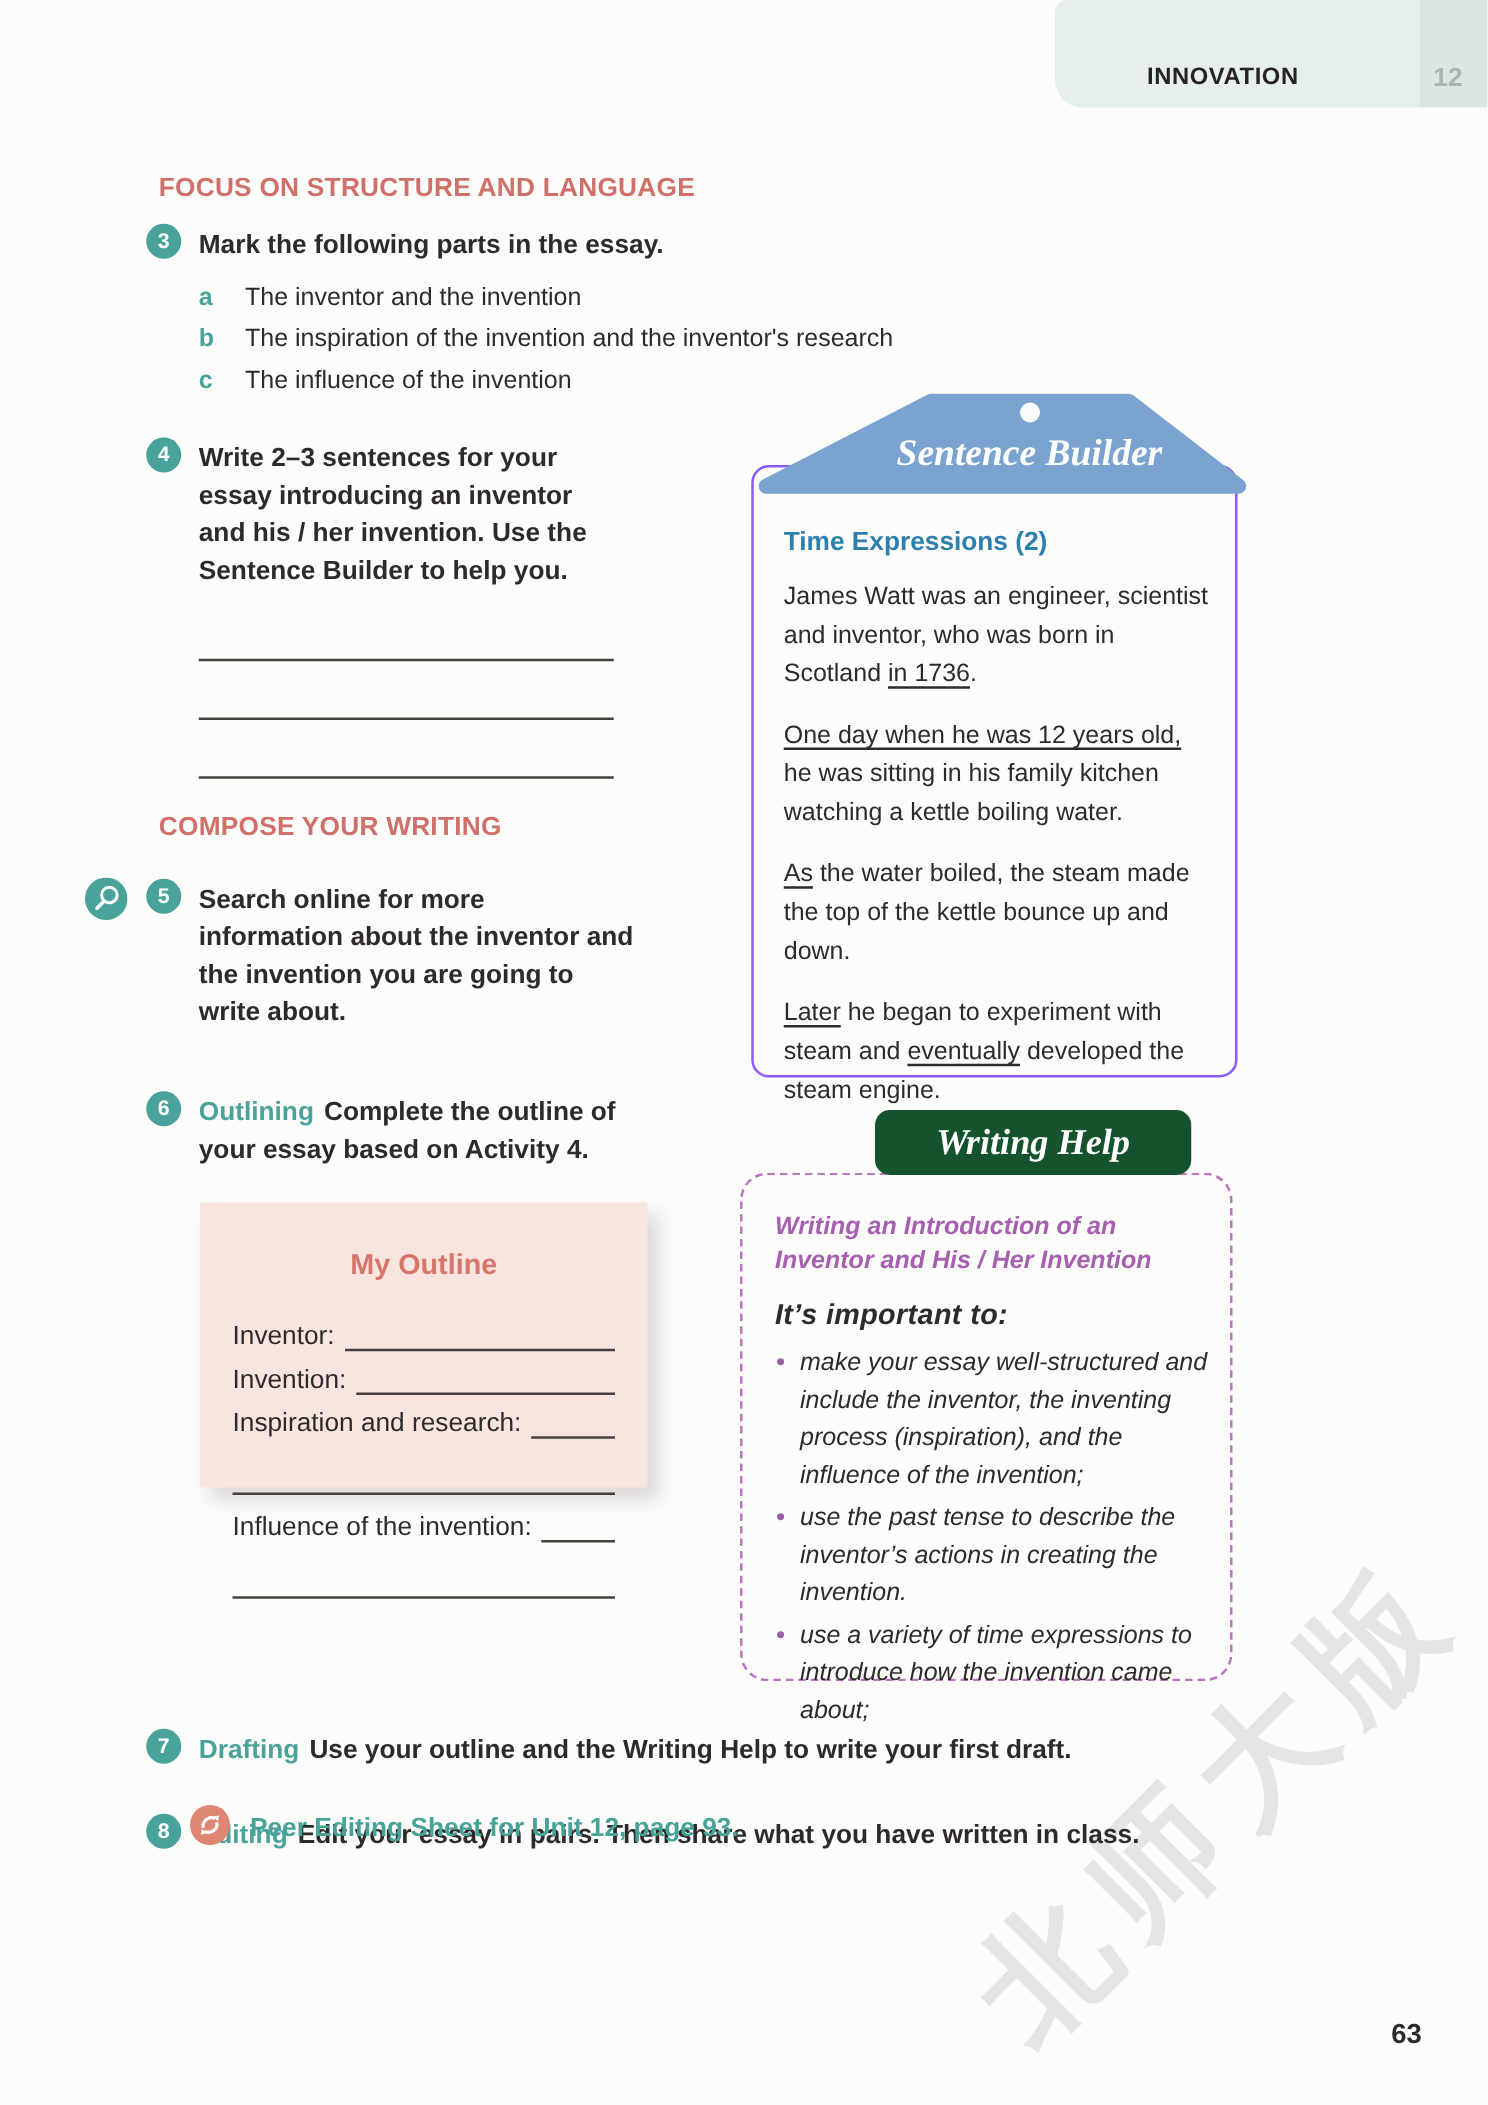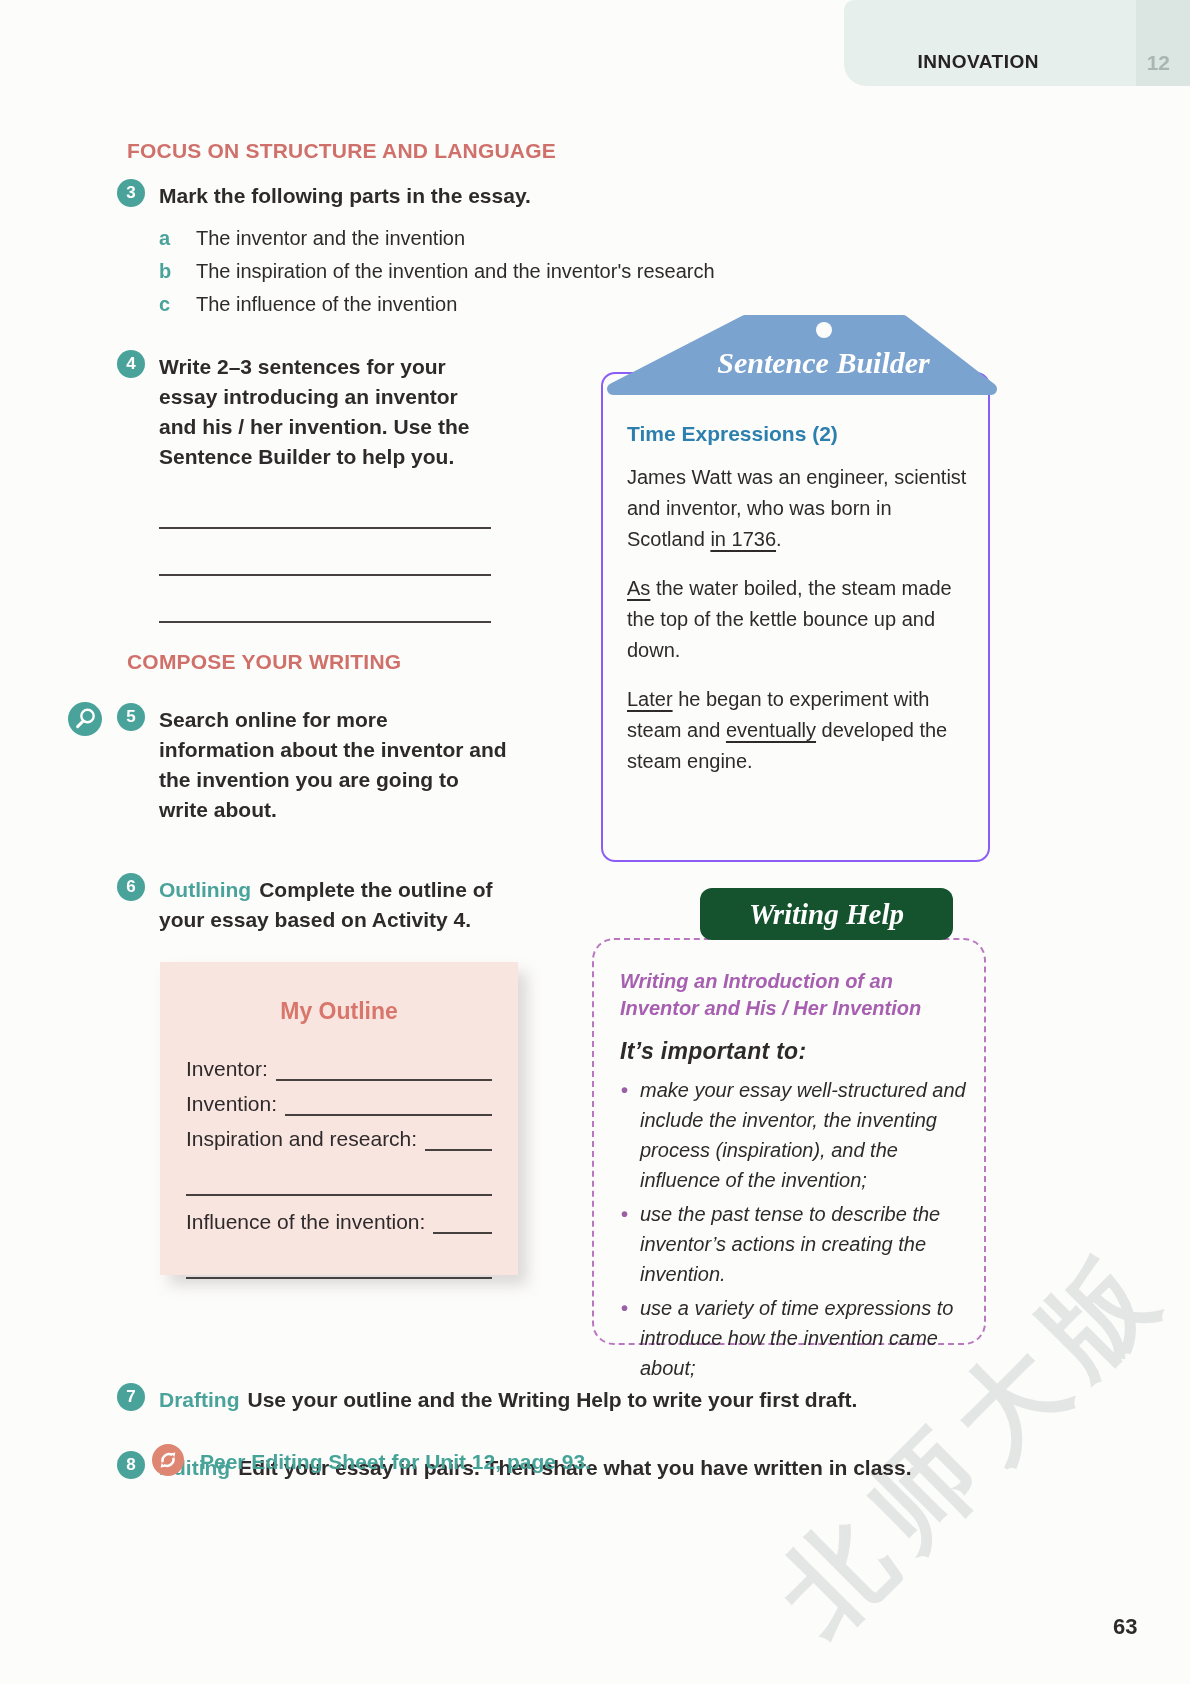--- a/index.html
+++ b/index.html
@@ -39,21 +39,21 @@
 
   .abc-list{margin-top:15px;display:flex;flex-direction:column;gap:9px;}
   .abc-row{display:flex;gap:24px;font-size:20px;line-height:24px;}
   .abc-letter{color:#4aa39a;font-weight:bold;width:13px;flex:0 0 auto;}
   .abc-text{font-weight:normal;color:#2e2a2b;}
 
   #act4-lines{margin-top:10px;width:332px;}
   .write-line{height:45px;border-bottom:2px solid #46413f;}
 
   
-  .outline-box{position:absolute;left:160px;top:962px;width:358px;height:313px;background:#f9e5df;
+  .outline-box{position:absolute;left:160px;top:962px;width:358px;height:228px;background:#f9e5df;
                box-shadow:9px 10px 14px rgba(140,130,125,.28);box-sizing:border-box;padding:36px 26px 0 26px;}
   .outline-title{margin:0 0 26px;text-align:center;color:#d9766c;font-weight:bold;font-size:23px;}
   .outline-row{display:flex;align-items:flex-end;font-size:21px;line-height:35px;}
   .outline-label{white-space:nowrap;}
   .outline-fill{flex:1;border-bottom:2px solid #46413f;margin:0 0 5px 8px;}
   .outline-full-line{border-bottom:2px solid #46413f;height:38px;margin-bottom:8px;}
 
   
   .sb-box{position:absolute;left:601px;top:372px;width:389px;height:490px;border:2px solid #8b5cf6;
           border-radius:14px;background:#fcfcfb;box-sizing:border-box;padding:48px 20px 0 24px;}
@@ -179,20 +179,21 @@
             <span class="outline-fill"></span>
           </div>
           <div class="outline-full-line"></div>
         </div>
     </aside>
 
     <aside class="sb-box">
       <h3 class="sb-subtitle">Time Expressions (2)</h3>
       <div id="sb-paras">
           <p class="sb-para"><span>James Watt was an engineer, scientist and inventor, who was born in Scotland </span><span class="u">in 1736</span><span>.</span></p>
+          <p class="sb-para"><span class="u">One day when he was 12 years old,</span><span> he was sitting in his family kitchen watching a kettle boiling water.</span></p>
           <p class="sb-para"><span class="u">As</span><span> the water boiled, the steam made the top of the kettle bounce up and down.</span></p>
           <p class="sb-para"><span class="u">Later</span><span> he began to experiment with steam and </span><span class="u">eventually</span><span> developed the steam engine.</span></p>
         </div>
     </aside>
     <div class="sb-banner">
       <svg width="397" height="95" viewBox="0 0 397 95">
         <path d="M10 87 L142 19 L300 19 L388 87 Z" fill="#7ba3d0" stroke="#7ba3d0" stroke-width="12" stroke-linejoin="round"></path>
         <circle cx="221" cy="28" r="8" fill="#fcfcfb"></circle>
       </svg>
       <span class="sb-title">Sentence Builder</span>

